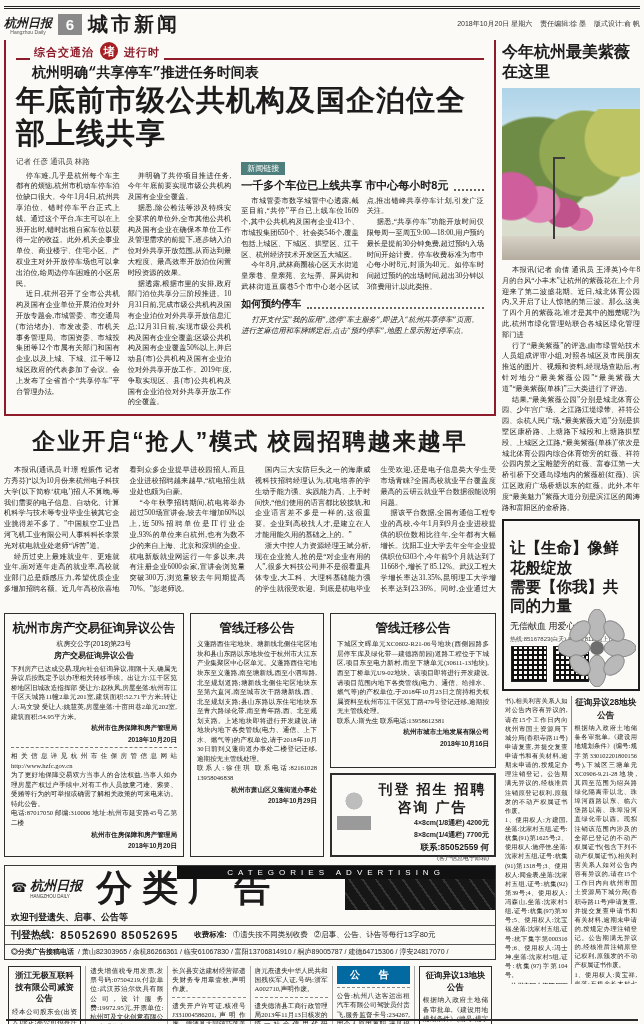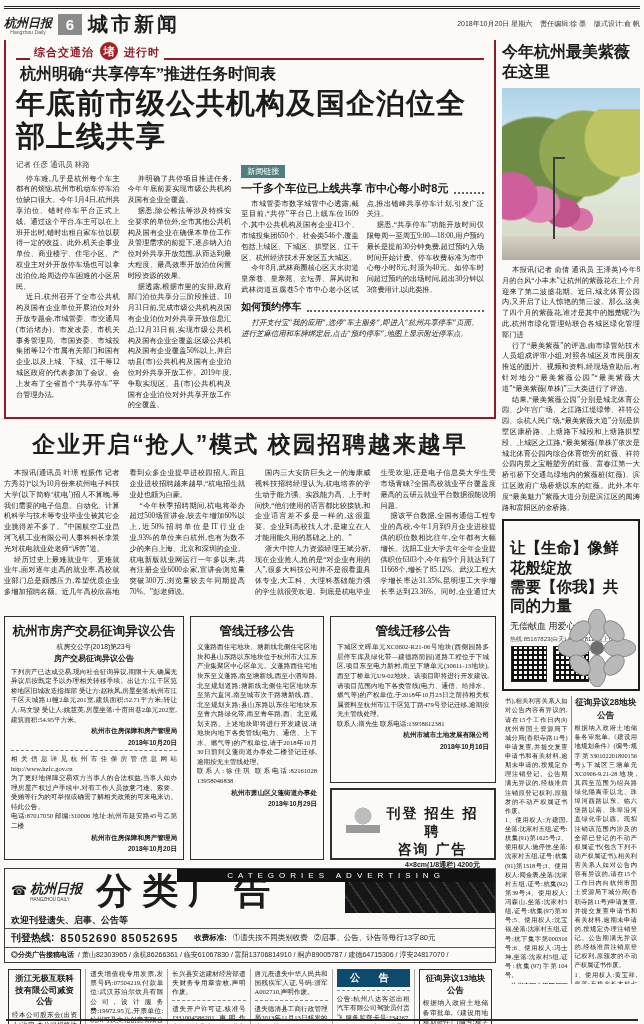--- a/index.html
+++ b/index.html
@@ -24,21 +24,21 @@
   .rail{width:138px}
 
   
   .lead{border:2px solid #8e1c2a;border-top:none;padding:0 10px 6px 10px;position:relative}
   .kicker{display:flex;align-items:flex-end;height:20px}
   .kline{height:2px;background:#8e1c2a}
   .kline.s{width:14px}.kline.l{flex:1}
   .ktext{color:#8e1c2a;font-weight:bold;font-size:11px;margin:0 4px;letter-spacing:1px}
   .kbadge{background:#a51e22;color:#fff;border-radius:50%;width:18px;height:18px;font-size:11px;
           display:flex;align-items:center;justify-content:center;font-weight:bold;margin:0 2px}
-  .lead-sub{font-family:Liberation Serif, serif;font-size:16px;font-weight:bold;margin:4px 4px 2px}
+  .lead-sub{font-family:Liberation Mono, monospace;font-size:14px;font-weight:bold;margin:4px 16px 2px}
   .lead-hl{font-size:29px;font-weight:900;line-height:1.15;letter-spacing:1px;margin-bottom:6px}
   .lead-lower{display:flex;gap:10px;min-height:184px}
   .lead-left{width:47%}
   .byline{font-size:7.5px;color:#444;margin-bottom:4px}
   .smallbody{font-family:"Liberation Serif",serif;font-size:7.2px;line-height:1.5;text-align:justify}
   .smallbody p{text-indent:1.4em}
   .lead-left .smallbody{column-count:2;column-gap:8px}
   .newslink{width:53%}
   .nl-tag{display:inline-block;background:#4e7f7c;color:#fff;font-size:8px;padding:1px 6px;margin-bottom:3px}
   .nl-trow{display:flex;align-items:flex-end;margin-bottom:3px}
@@ -77,21 +77,21 @@
   .nbox h4{text-align:center;font-size:12.5px;font-weight:900;margin-bottom:2px}
   .n-doc{text-align:center;font-size:6.8px;margin-bottom:1px}
   .n-sub{text-align:center;font-size:8px;font-weight:bold;margin-bottom:2px}
   .njust{text-align:justify;font-family:"Liberation Serif",serif}
   .nsign{text-align:right;font-weight:bold;margin-top:2px}
   .ndash{border-top:1px dashed #777;margin:3px 0}
   .housing{width:180px}
   .pl1{width:134px}
   .nstack{width:166px;display:flex;flex-direction:column;gap:5px}
   .pl2{flex:1}
-  .booking{border:2px solid #2e2e2e;padding:14px;display:flex;gap:5px;height:72px}
+  .booking{border:2px solid #2e2e2e;padding:5px;display:flex;gap:5px;height:84px}
   .bulb{width:34px;height:100%;background:
     radial-gradient(14px 14px at 50% 30%,#bdbdbd 0 60%,transparent 62%),
     linear-gradient(180deg,transparent 52%,#9a9a9a 52% 72%,transparent 72%);flex:none}
   .bk-right{flex:1;text-align:center}
   .bk-big{font-size:14px;font-weight:900;letter-spacing:2px;line-height:1.3}
   .bk-price{font-size:7px;font-weight:bold;text-align:right;margin-top:2px}
   .bk-contact{font-size:8.5px;font-weight:900;text-align:right;margin-top:2px}
   .bk-note{font-size:6px;text-align:right;color:#444}
 
   
@@ -127,21 +127,21 @@
   .b-branchlab{font-weight:bold}
 
   
   .cgrid{display:flex;margin-top:6px;height:212px;overflow:hidden;font-size:6.6px;line-height:1.42}
   .ccol{flex:1;padding:0 4px}
   .ccol + .ccol{border-left:1px solid #a9a9a9}
   .ccol > * + *{border-top:1px dashed #888;margin-top:3px;padding-top:3px}
   .citem{text-align:justify;font-family:"Liberation Serif",serif}
   .ctitlebox{border:1.5px solid #2e2e2e;padding:3px}
   .ctitlebox .t{font-weight:900;font-size:8.4px;text-align:center;margin-bottom:2px}
-  .cheader{background:#0c4a6e;color:#fff;text-align:center;font-size:10px;font-weight:900;
+  .cheader{background:#0369a1;color:#fff;text-align:center;font-size:10px;font-weight:900;
            letter-spacing:8px;padding:2px 0}
 
   
   .land{display:flex;margin-top:5px;font-size:6.3px;line-height:1.45;height:288px;overflow:hidden}
   .lcol{flex:1;padding:0 3px;text-align:justify;font-family:"Liberation Serif",serif}
   .lcol + .lcol{border-left:1px solid #888}
   .ltitle{font-weight:900;font-size:8.6px;text-align:center;font-family:"Liberation Sans",sans-serif;margin-bottom:2px}
   .lsign{text-align:right;font-weight:bold;margin-top:2px;font-family:"Liberation Sans",sans-serif}
 </style>
 </head>

